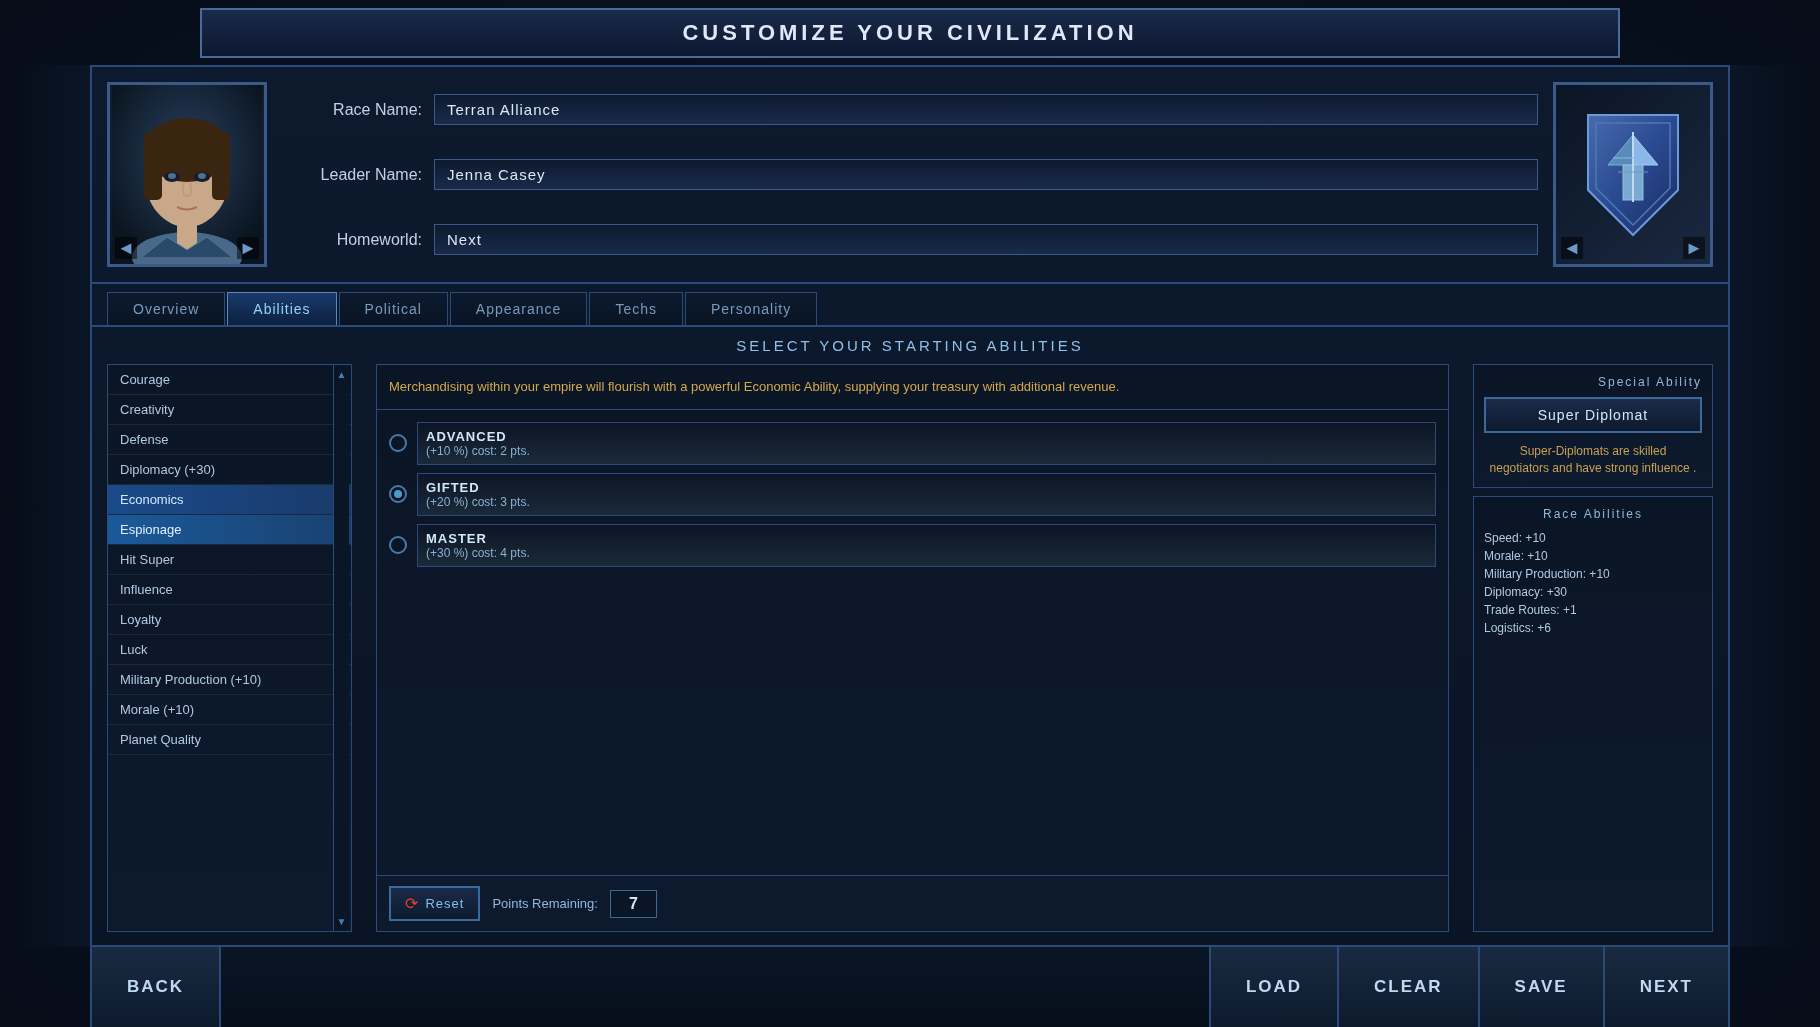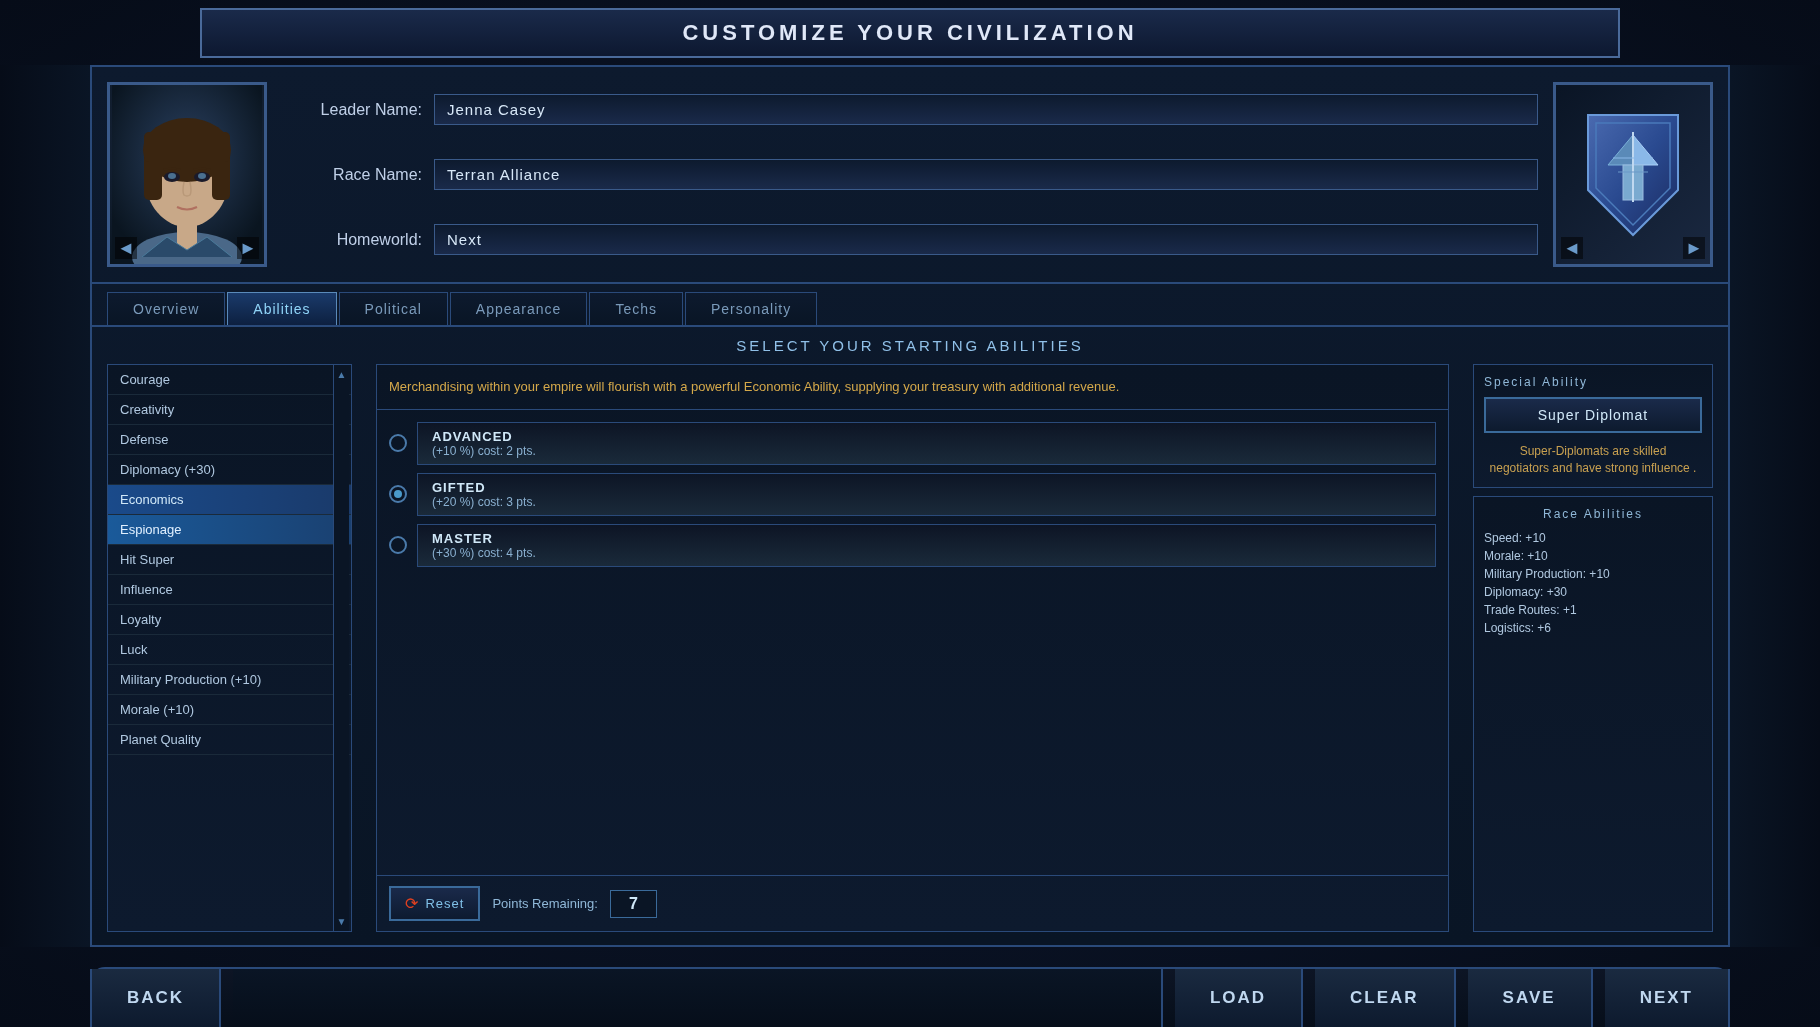--- a/index.html
+++ b/index.html
@@ -320,21 +320,21 @@
       width: 8px;
       height: 8px;
       border-radius: 50%;
       background: #4a9aca;
     }
 
     .option-bar {
       flex: 1;
       background: linear-gradient(to bottom, #0d1525, #1a2a3a);
       border: 1px solid #2a4a7a;
-      padding: 6px 14px;
+      padding: 6px 8px;
     }
 
     .option-name {
       color: #d0e8f8;
       font-size: 13px;
       font-weight: bold;
       letter-spacing: 1px;
     }
 
     .option-cost {
@@ -396,21 +396,21 @@
     .special-ability-box {
       background: linear-gradient(to bottom, #0a1525, #0d1a2e);
       border: 1px solid #2a4a7a;
       padding: 10px;
     }
 
     .special-label {
       color: #90b8d8;
       font-size: 12px;
       letter-spacing: 2px;
-      text-align: left;
+      text-align: right;
       margin-bottom: 8px;
     }
 
     .special-name-btn {
       background: linear-gradient(to bottom, #1a2a4a, #0d1a2e);
       border: 2px solid #3a6a9a;
       padding: 8px;
       text-align: center;
       color: #d0e8f8;
       font-size: 14px;
@@ -447,27 +447,26 @@
       font-size: 12px;
       padding: 2px 0;
     }
 
     
     .bottom-bar {
       position: absolute;
       bottom: 0;
       left: 90px;
       right: 90px;
-      height: 60px;
+      height: 82px;
       background: linear-gradient(to bottom, #0d1525, #060e1a);
       border-top: 2px solid #2a4a7a;
       display: flex;
       align-items: center;
-      gap: 12px;
-      border-radius: 15px;
+      gap: 0;
     }
 
     .bottom-btn {
       height: 100%;
       padding: 0 35px;
       background: linear-gradient(to bottom, #1a2a40, #0d1a2e);
       border: none;
       border-right: 2px solid #2a4a7a;
       color: #c0d8f0;
       font-size: 17px;
@@ -564,26 +563,26 @@
           </svg>
         </div>
         <div class="portrait-nav">
           <div class="nav-arrow">◄</div>
           <div class="nav-arrow">►</div>
         </div>
       </div>
 
       <div class="char-fields">
         <div class="field-row">
+          <div class="field-label">Race Name:</div>
+          <div class="field-value">Terran Alliance</div>
+        </div>
+        <div class="field-row">
           <div class="field-label">Leader Name:</div>
           <div class="field-value">Jenna Casey</div>
-        </div>
-        <div class="field-row">
-          <div class="field-label">Race Name:</div>
-          <div class="field-value">Terran Alliance</div>
         </div>
         <div class="field-row">
           <div class="field-label">Homeworld:</div>
           <div class="field-value">Next</div>
         </div>
       </div>
 
       <div class="emblem-box">
         <svg class="emblem-svg" viewBox="0 0 110 130">
           <defs>

